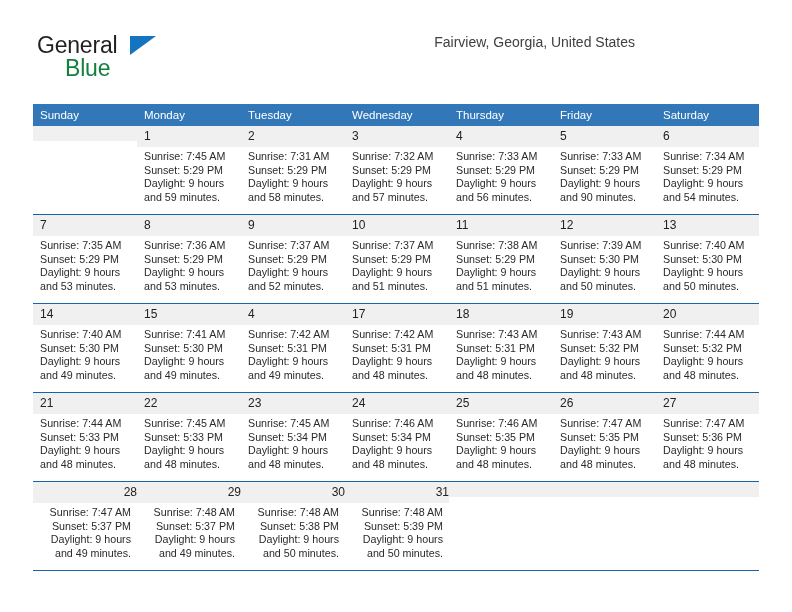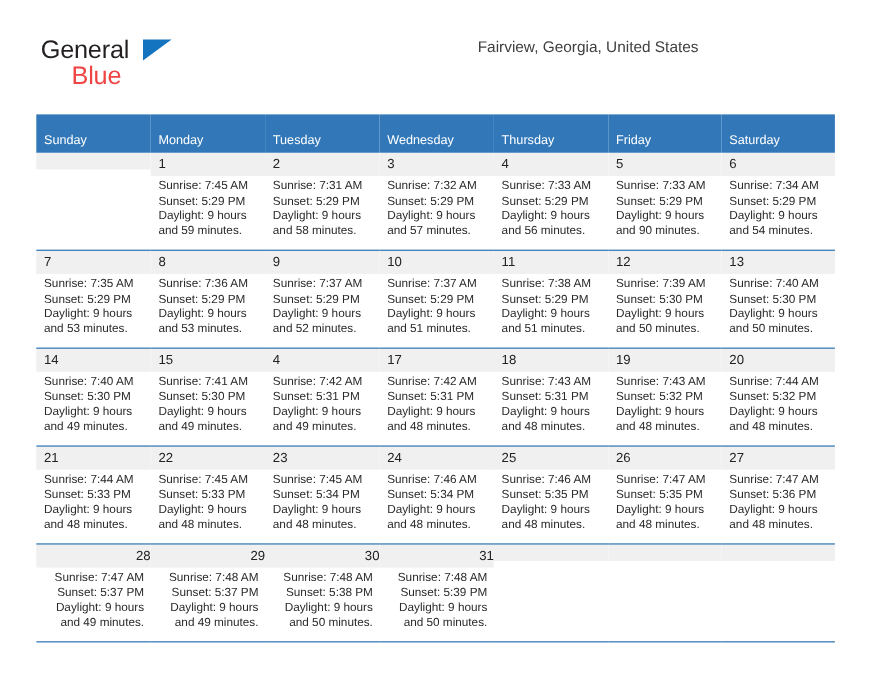--- a/index.html
+++ b/index.html
@@ -53,21 +53,21 @@
     height: 0;
     border-top: 19px solid #1574bf;
     border-right: 26px solid transparent;
   }
   .logo-blue {
     position: absolute;
     left: 32px;
     top: 23px;
     font-size: 23px;
     letter-spacing: -0.2px;
-    color: #ef4444;
+    color: #15803d;
     line-height: 26px;
   }
 
   .title-block {
     position: absolute;
     right: 0;
     top: 0;
     text-align: right;
   }
   .cal-title {
@@ -93,21 +93,21 @@
     width: 726px;
     border-collapse: collapse;
     table-layout: fixed;
   }
   .calendar th {
     background: #3278b8;
     color: #ffffff;
     font-size: 11.5px;
     font-weight: normal;
     text-align: left;
-    padding: 18px 0 5px 7px;
+    padding: 5px 0 5px 7px;
     height: 11px;
     border: none;
   }
   .calendar td {
     vertical-align: top;
     padding: 0;
     border: none;
     border-bottom: 1.3px solid #1565a8;
     height: 88px;
     background: #ffffff;

